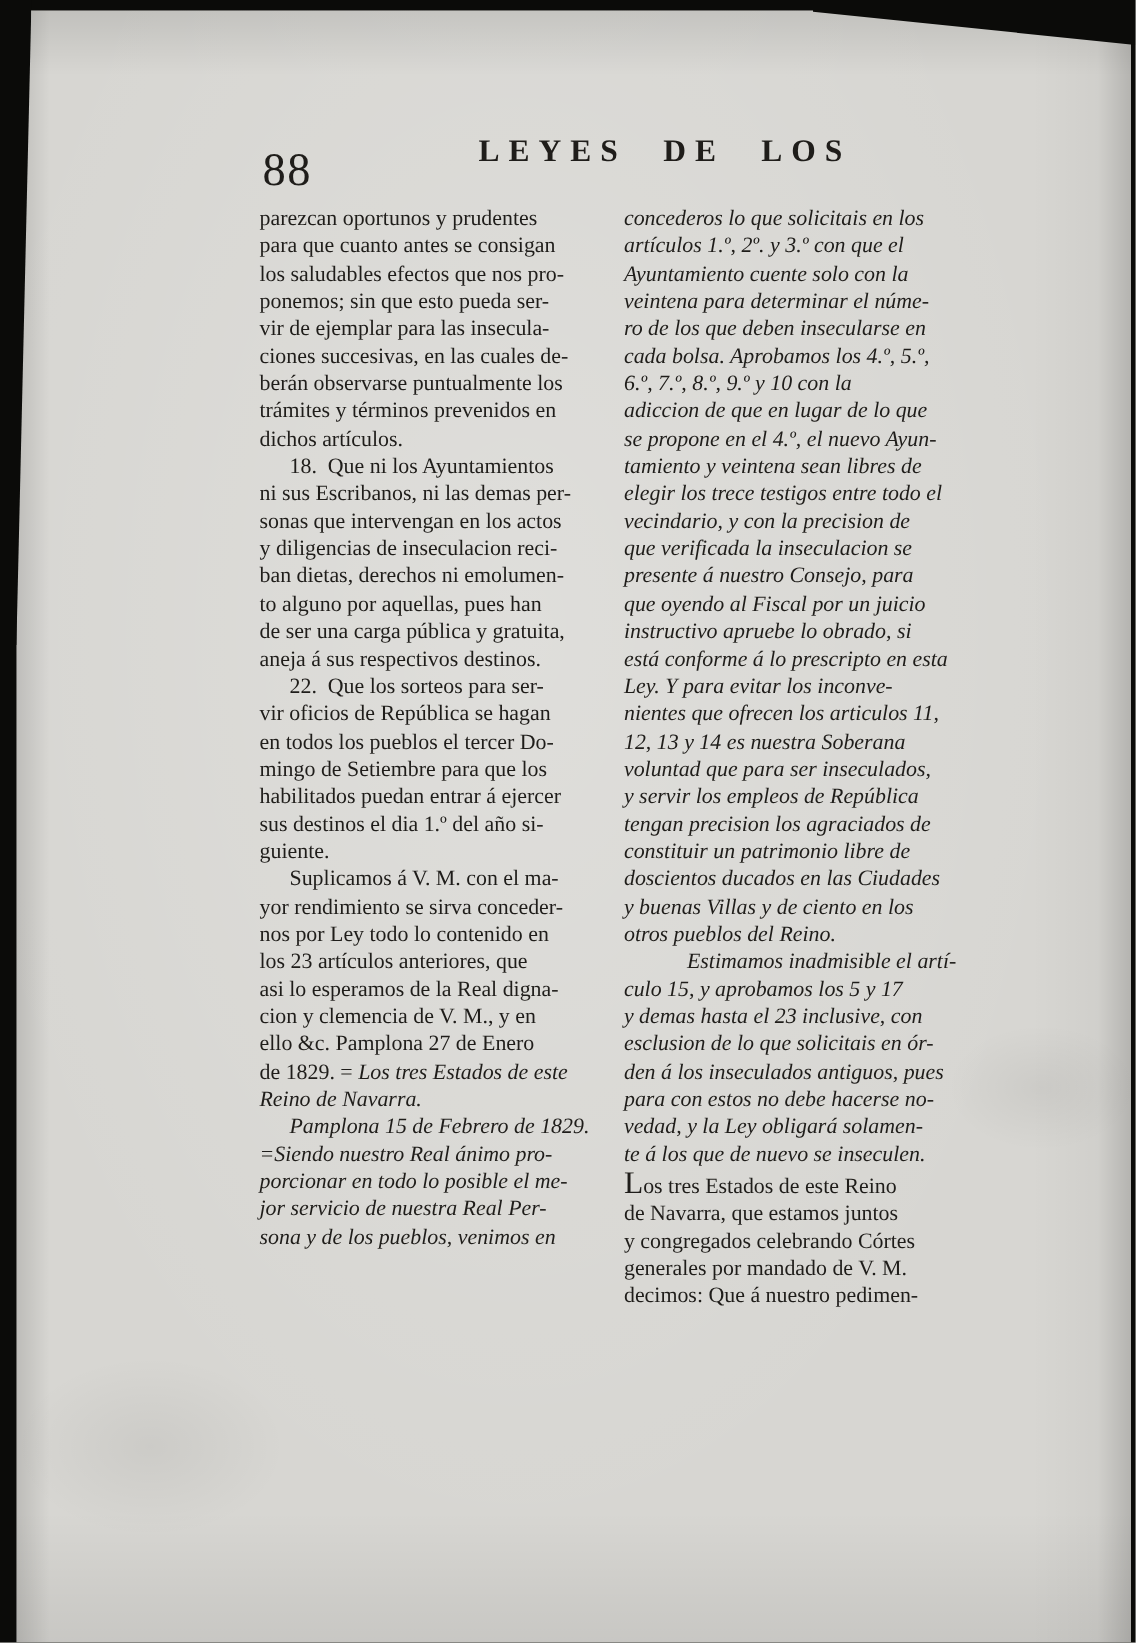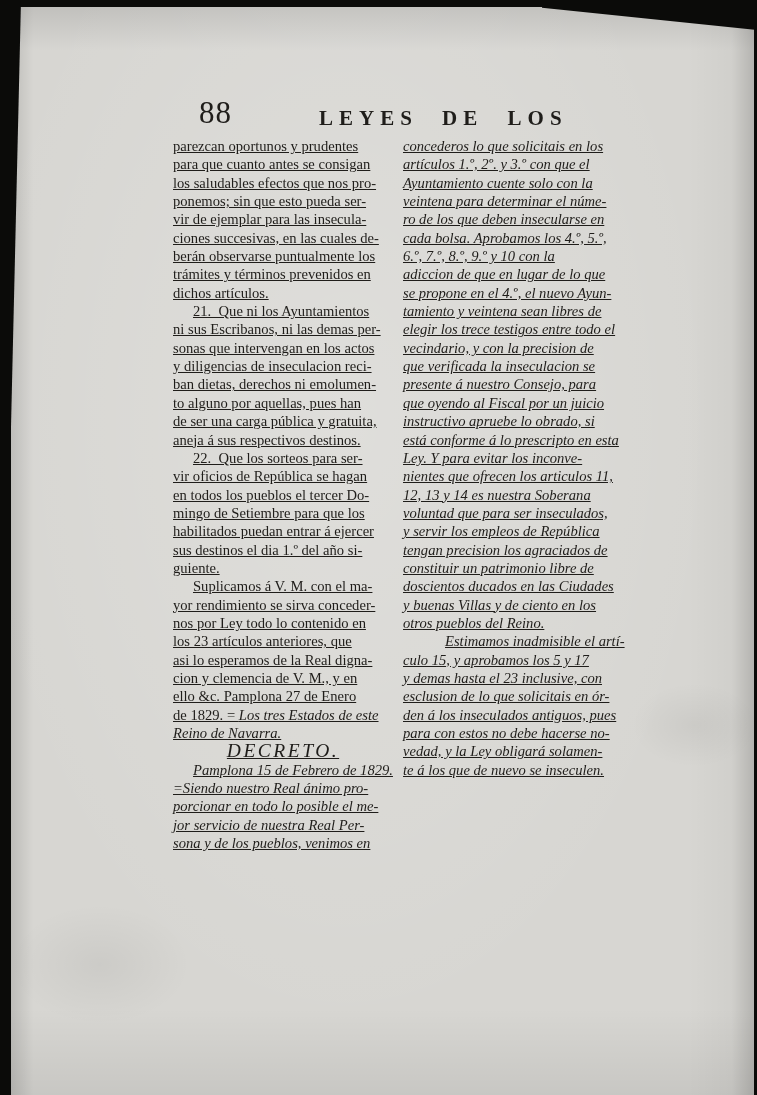--- a/index.html
+++ b/index.html
@@ -32,32 +32,32 @@
     z-index: 3;
   }
   .corner-shadow-tl {
     position: absolute; top: 0; left: 0;
     width: 21px; height: 430px;
     background: #0b0b09;
     clip-path: polygon(0 0, 100% 0, 52% 100%, 0 100%);
     z-index: 3;
   }
   .page-number {
-    position: absolute; left: 188px; top: 88px;
+    position: absolute; left: 164px; top: 88px;
     font-size: 31px; letter-spacing: 1px;
   }
   .running-title {
-    position: absolute; left: 308px; top: 99px;
+    position: absolute; left: 308px; top: 81px;
     font-size: 21px; font-weight: bold;
     letter-spacing: 6px; word-spacing: 13px;
   }
   .columns {
     position: absolute; left: 162px; top: 130px;
     width: 460px;
-    display: flex; gap: 10px; text-decoration: underline;
+    display: flex; gap: 23px;
   }
   .col { font-size: 14.6px; line-height: 18.35px; }
   .col-left  { width: 220px; }
   .col-right { width: 230px; }
   .col p { margin: 0; white-space: pre; }
   .it { font-style: italic; }
   .col-right .body-it { font-style: italic; }
   .indent    { text-indent: 20px; }
   .indent-lg { text-indent: 42px; }
   .block { display: block; text-indent: 0; font-style: normal; }
@@ -92,21 +92,21 @@
     <div class="col col-left">
       <p>parezcan oportunos y prudentes
 para que cuanto antes se consigan
 los saludables efectos que nos pro-
 ponemos; sin que esto pueda ser-
 vir de ejemplar para las insecula-
 ciones succesivas, en las cuales de-
 berán observarse puntualmente los
 trámites y términos prevenidos en
 dichos artículos.</p>
-      <p class="indent">21. Que ni los Ayuntamientos
+      <p class="indent">18. Que ni los Ayuntamientos
 ni sus Escribanos, ni las demas per-
 sonas que intervengan en los actos
 y diligencias de inseculacion reci-
 ban dietas, derechos ni emolumen-
 to alguno por aquellas, pues han
 de ser una carga pública y gratuita,
 aneja á sus respectivos destinos.</p>
       <p class="indent">22. Que los sorteos para ser-
 vir oficios de República se hagan
 en todos los pueblos el tercer Do-
@@ -116,21 +116,20 @@
 guiente.</p>
       <p class="indent"><span>Suplicamos á V. M. con el ma-
 yor rendimiento se sirva conceder-
 nos por Ley todo lo contenido en
 los 23 artículos anteriores, que
 asi lo esperamos de la Real digna-
 cion y clemencia de V. M., y en
 ello &amp;c. Pamplona 27 de Enero
 de 1829. = </span><span class="it">Los tres Estados de este
 Reino de Navarra.</span></p>
-      <p class="heading-decreto">DECRETO.</p>
       <p class="it indent">Pamplona 15 de Febrero de 1829.
 =Siendo nuestro Real ánimo pro-
 porcionar en todo lo posible el me-
 jor servicio de nuestra Real Per-
 sona y de los pueblos, venimos en</p>
     </div>
 
     <div class="col col-right">
       <p class="body-it">concederos lo que solicitais en los
 artículos 1.º, 2º. y 3.º con que el
@@ -160,19 +159,24 @@
 y buenas Villas y de ciento en los
 otros pueblos del Reino.</p>
       <p class="indent-lg"><span class="it">Estimamos inadmisible el artí-
 culo 15, y aprobamos los 5 y 17
 y demas hasta el 23 inclusive, con
 esclusion de lo que solicitais en ór-
 den á los inseculados antiguos, pues
 para con estos no debe hacerse no-
 vedad, y la Ley obligará solamen-
 te á los que de nuevo se inseculen.</span></p>
+      <p><span class="drop-initial">L</span><span>os tres Estados de este Reino
+de Navarra, que estamos juntos
+y congregados celebrando Córtes
+generales por mandado de V. M.
+decimos: Que á nuestro pedimen-</span></p>
     </div>
 
   </div>
 </div>
 
 <div class="corner-shadow-tr"></div>
 <div class="corner-shadow-tl"></div>
 
 </body></html>

